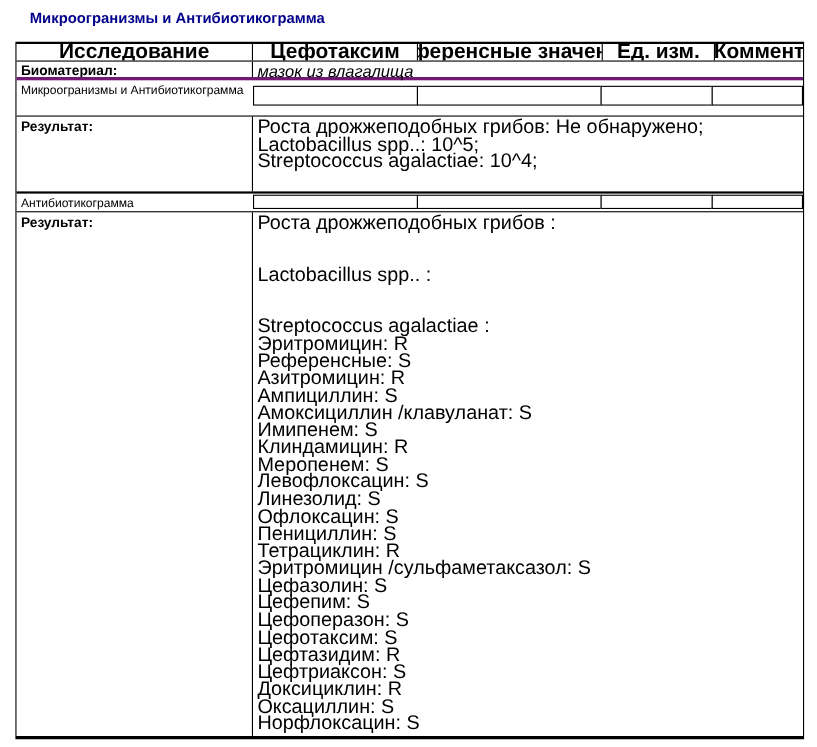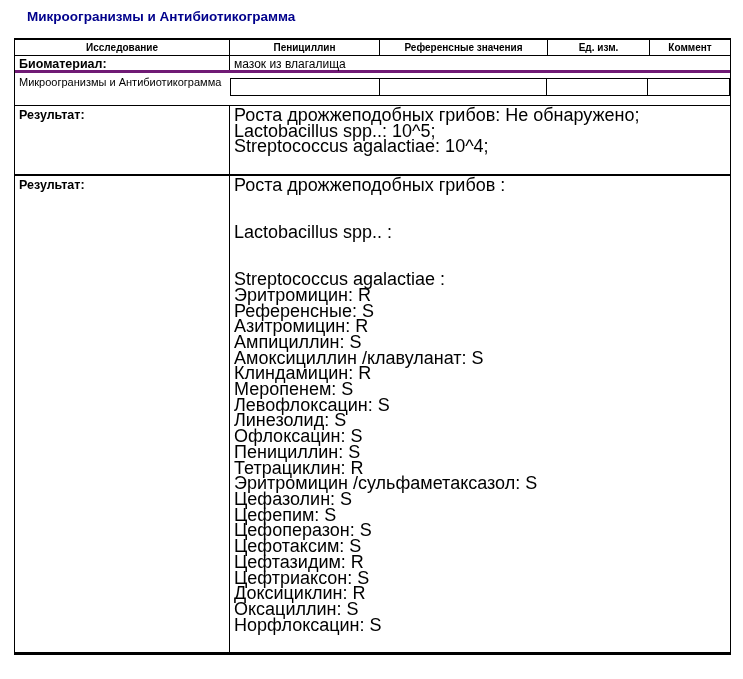--- a/index.html
+++ b/index.html
@@ -27,21 +27,21 @@
     border-width: 2px 1px 3px 1px;
     background: #fff;
   }
 
   .row { display: flex; width: 100%; }
 
   
   .header-row { height: 16px; border-bottom: 1px solid #000; }
   .hcell {
     display: flex; align-items: center; justify-content: center;
-    font-weight: bold; font-size: 10px;
+    font-weight: bold; font-size: 19px;
     border-right: 1px solid #000;
     overflow: hidden; white-space: nowrap;
   }
   .c1 { width: 215px; }
   .c2 { width: 150px; }
   .c3 { width: 168px; }
   .c4 { width: 102px; }
   .c5 { flex: 1; border-right: none; }
 
   
@@ -49,21 +49,21 @@
     width: 215px; flex-shrink: 0;
     border-right: 1px solid #000;
     padding: 1px 4px 0 4px;
     font-size: 12.5px;
     overflow: hidden;
   }
   .bold { font-weight: bold; }
 
   
   .bio-row { height: 17px; border-bottom: 3px solid #701a75; }
-  .value-cell { flex: 1; padding: 1px 4px 0 4px; font-size: 12px; }
+  .value-cell { flex: 1; padding: 1px 4px 0 4px; font-size: 15px; font-style: italic; }
 
   
   .section-row { border-bottom: 1px solid #000; }
   .section-row .label-cell {
     border-right: none;
     font-size: 11px; line-height: 12px;
     padding-top: 3px;
   }
   .empty-cells { display: flex; flex: 1; align-items: flex-start; }
   .empty-box { border: 1px solid #000; background: #fff; }
@@ -94,21 +94,21 @@
 <body>
 
 <div class="page">
 
   <div class="page-title" style="color: rgb(0, 0, 139);">Микроогранизмы и Антибиотикограмма</div>
 
   <div class="report-table">
 
     <div class="row header-row">
       <div class="hcell c1">Исследование</div>
-      <div class="hcell c2">Пенициллин</div>
+      <div class="hcell c2">Цефотаксим</div>
       <div class="hcell c3">Референсные значения</div>
       <div class="hcell c4">Ед. изм.</div>
       <div class="hcell c5">Коммент</div>
     </div>
 
     <div class="row bio-row">
       <div class="label-cell bold">Биоматериал:</div>
       <div class="value-cell">мазок из влагалища</div>
     </div>
 
@@ -124,36 +124,46 @@
 
     <div class="row result-row res1">
       <div class="label-cell bold">Результат:</div>
       <div class="content-cell">
           <div class="result-line">Роста дрожжеподобных грибов: Не обнаружено;</div>
           <div class="result-line">Lactobacillus spp..: 10^5;</div>
           <div class="result-line">Streptococcus agalactiae: 10^4;</div>
         </div>
     </div>
 
+    <div class="row section-row sec2">
+      <div class="label-cell">Антибиотикограмма</div>
+      <div class="empty-cells">
+        <div class="empty-box w2"></div>
+        <div class="empty-box w3"></div>
+        <div class="empty-box w4"></div>
+        <div class="empty-box w5"></div>
+      </div>
+    </div>
 
     <div class="row result-row res2">
       <div class="label-cell bold">Результат:</div>
       <div class="content-cell">
           <div class="result-line">Роста дрожжеподобных грибов :</div>
           <div class="result-line"></div>
           <div class="result-line"></div>
           <div class="result-line">Lactobacillus spp.. :</div>
           <div class="result-line"></div>
           <div class="result-line"></div>
           <div class="result-line">Streptococcus agalactiae :</div>
           <div class="result-line">Эритромицин: R</div>
           <div class="result-line">Референсные: S</div>
           <div class="result-line">Азитромицин: R</div>
           <div class="result-line">Ампициллин: S</div>
           <div class="result-line">Амоксициллин /клавуланат: S</div>
+          <div class="result-line">Имипенем: S</div>
           <div class="result-line">Клиндамицин: R</div>
           <div class="result-line">Меропенем: S</div>
           <div class="result-line">Левофлоксацин: S</div>
           <div class="result-line">Линезолид: S</div>
           <div class="result-line">Офлоксацин: S</div>
           <div class="result-line">Пенициллин: S</div>
           <div class="result-line">Тетрациклин: R</div>
           <div class="result-line">Эритромицин /сульфаметаксазол: S</div>
           <div class="result-line">Цефазолин: S</div>
           <div class="result-line">Цефепим: S</div>

